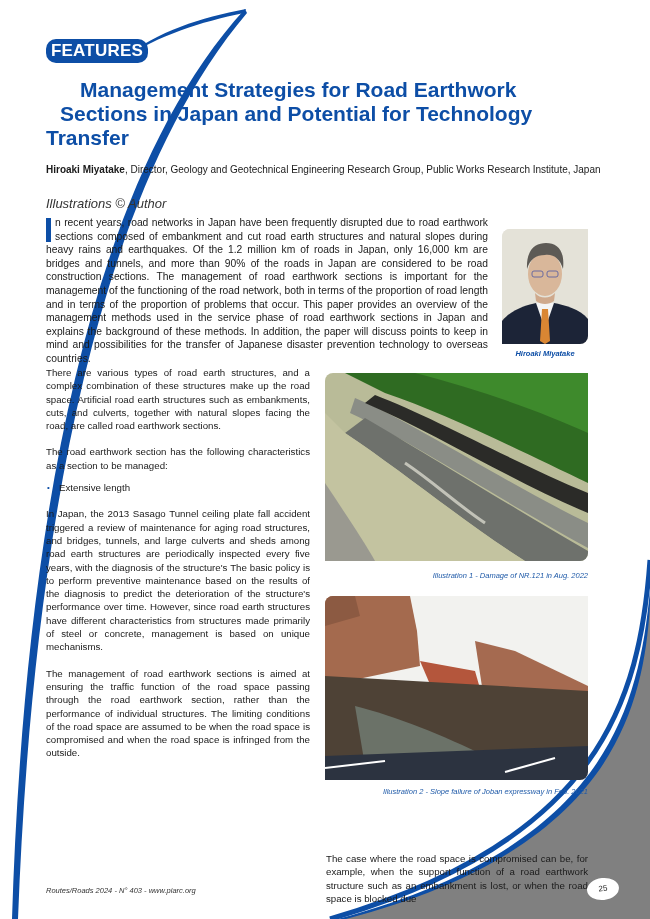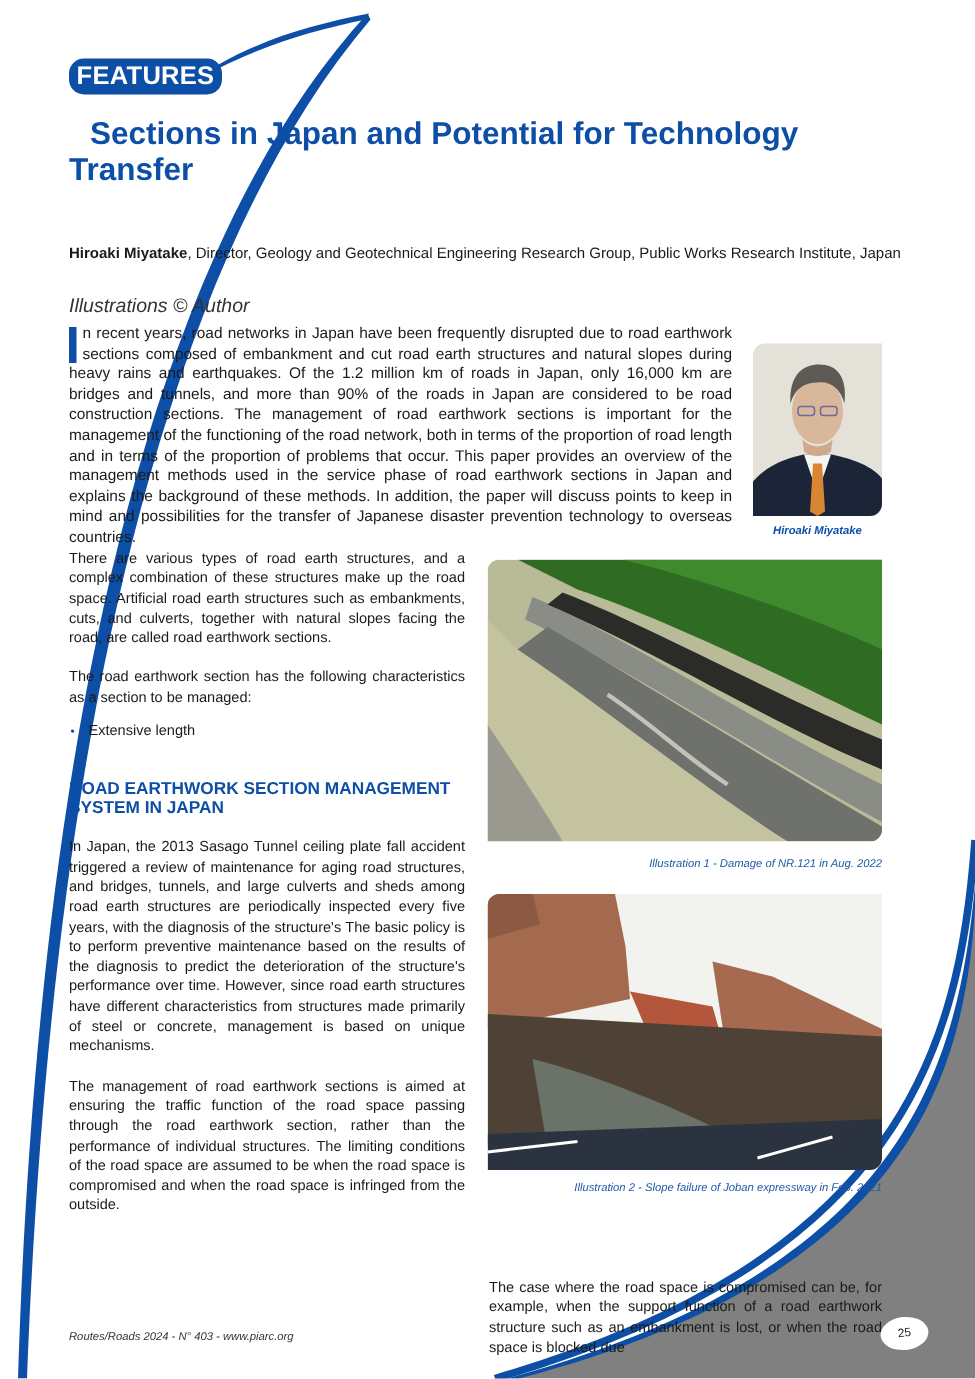--- a/index.html
+++ b/index.html
@@ -44,20 +44,21 @@
   <path d="M 120 60 C 160 30, 200 18, 246 9 L 244 13 C 200 22, 160 35, 120 60 Z" fill="#0d4ea6"></path>
 
   <path d="M 650 600 C 640 720, 600 850, 340 919 L 650 919 Z" fill="#808080"></path>
   <path d="M 650 590 C 638 720, 598 848, 338 919 L 346 919 C 600 852, 643 724, 650 605 Z" fill="#0d4ea6"></path>
   <path d="M 650 560 C 640 700, 600 840, 330 919" stroke="#0d4ea6" stroke-width="5" fill="none"></path>
 </svg>
 
 <div class="features-tag">FEATURES</div>
 
 <h1 class="title">
+  <span class="l1">Management Strategies for Road Earthwork</span>
   <span class="l2">Sections in Japan and Potential for Technology</span>
   <span class="l3">Transfer</span>
 </h1>
 
 <div class="byline"><b>Hiroaki Miyatake</b><span>, Director, Geology and Geotechnical Engineering Research Group, Public Works Research Institute, Japan</span></div>
 <div class="credit">Illustrations © Author</div>
 
 <p class="lead"><span class="dropcap"></span><span>n recent years, road networks in Japan have been frequently disrupted due to road earthwork sections composed of embankment and cut road earth structures and natural slopes during heavy rains and earthquakes. Of the 1.2 million km of roads in Japan, only 16,000 km are bridges and tunnels, and more than 90% of the roads in Japan are considered to be road construction sections. The management of road earthwork sections is important for the management of the functioning of the road network, both in terms of the proportion of road length and in terms of the proportion of problems that occur. This paper provides an overview of the management methods used in the service phase of road earthwork sections in Japan and explains the background of these methods. In addition, the paper will discuss points to keep in mind and possibilities for the transfer of Japanese disaster prevention technology to overseas countries.</span></p>
 
 <div class="portrait">
@@ -74,21 +75,20 @@
   </svg>
 </div>
 <div class="portrait-caption">Hiroaki Miyatake</div>
 
 <div class="col-left">
   <p>There are various types of road earth structures, and a complex combination of these structures make up the road space. Artificial road earth structures such as embankments, cuts, and culverts, together with natural slopes facing the road, are called road earthwork sections.</p>
   <p>The road earthwork section has the following characteristics as a section to be managed:</p>
   <ul>
     <li>Extensive length</li>
   </ul>
-  <div class="section-heading">ROAD EARTHWORK SECTION MANAGEMENT SYSTEM IN JAPAN</div>
   <p>In Japan, the 2013 Sasago Tunnel ceiling plate fall accident triggered a review of maintenance for aging road structures, and bridges, tunnels, and large culverts and sheds among road earth structures are periodically inspected every five years, with the diagnosis of the structure's The basic policy is to perform preventive maintenance based on the results of the diagnosis to predict the deterioration of the structure's performance over time. However, since road earth structures have different characteristics from structures made primarily of steel or concrete, management is based on unique mechanisms.</p>
   <p>The management of road earthwork sections is aimed at ensuring the traffic function of the road space passing through the road earthwork section, rather than the performance of individual structures. The limiting conditions of the road space are assumed to be when the road space is compromised and when the road space is infringed from the outside.</p>
 </div>
 
 <div class="photo photo1">
   <svg width="263" height="188" viewBox="0 0 263 188" preserveAspectRatio="none">
     <rect width="263" height="188" fill="#b9bb98"></rect>
     <path d="M20 0 L263 0 L263 110 C200 80, 120 40, 60 20 Z" fill="#2f6b22"></path>
     <path d="M90 0 L263 0 L263 60 C220 40, 150 15, 90 0 Z" fill="#3e8a2c"></path>
     <path d="M30 25 C90 50, 180 110, 263 150 L263 175 C180 130, 90 70, 25 40 Z" fill="#8a8d86"></path>

